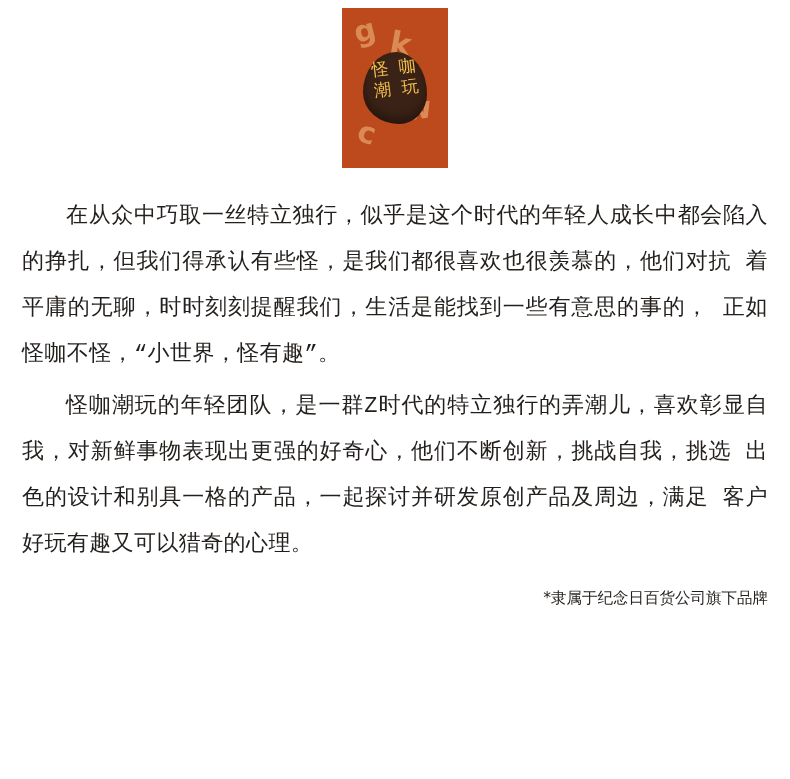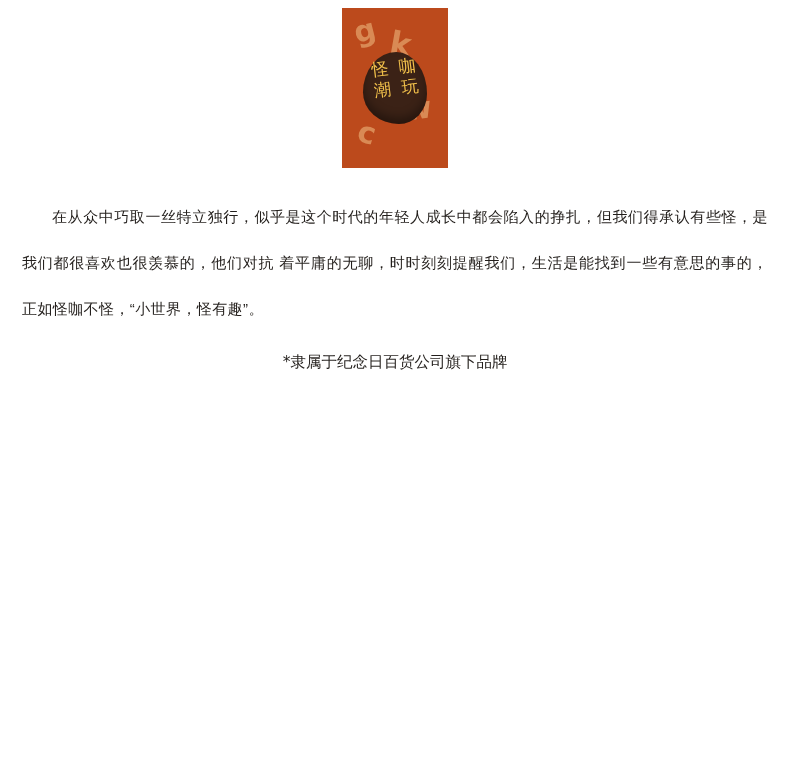--- a/index.html
+++ b/index.html
@@ -80,32 +80,32 @@
     text-align: center;
     font-family: "DejaVu Sans", sans-serif;
   }
 
   
   .content {
     padding: 26px 22px 0 22px;
   }
   p.para {
     margin: 0 0 6px 0;
-    font-size: 15px;
+    font-size: 22px;
     line-height: 46px;
     text-indent: 2em;
     text-align: justify;
     text-justify: inter-ideograph;
     letter-spacing: .4px;
     color: #231f1c;
-    font-family: Liberation Sans, sans-serif;
+    font-family: Liberation Mono, monospace;
   }
   .footnote {
     margin: 18px 0 0 0;
-    text-align: center;
+    text-align: right;
     font-size: 15.5px;
     line-height: 24px;
     color: #231f1c;
     font-family: "DejaVu Sans", "Liberation Sans", sans-serif;
   }
 </style>
 </head>
 <body>
 
 <div class="page">
@@ -122,16 +122,17 @@
         <span>怪</span>
         <span>咖</span>
         <span>潮</span>
         <span>玩</span>
       </div>
     </div>
   </div>
 
   <div class="content">
     <p class="para">在从众中巧取一丝特立独行，似乎是这个时代的年轻人成长中都会陷入的挣扎，但我们得承认有些怪，是我们都很喜欢也很羡慕的，他们对抗 着平庸的无聊，时时刻刻提醒我们，生活是能找到一些有意思的事的， 正如怪咖不怪，“小世界，怪有趣”。</p>
+    <p class="para">怪咖潮玩的年轻团队，是一群Z时代的特立独行的弄潮儿，喜欢彰显自我，对新鲜事物表现出更强的好奇心，他们不断创新，挑战自我，挑选 出色的设计和别具一格的产品，一起探讨并研发原创产品及周边，满足 客户好玩有趣又可以猎奇的心理。</p>
     <p class="footnote">*隶属于纪念日百货公司旗下品牌</p>
   </div>
 
 </div>
 
 </body></html>

